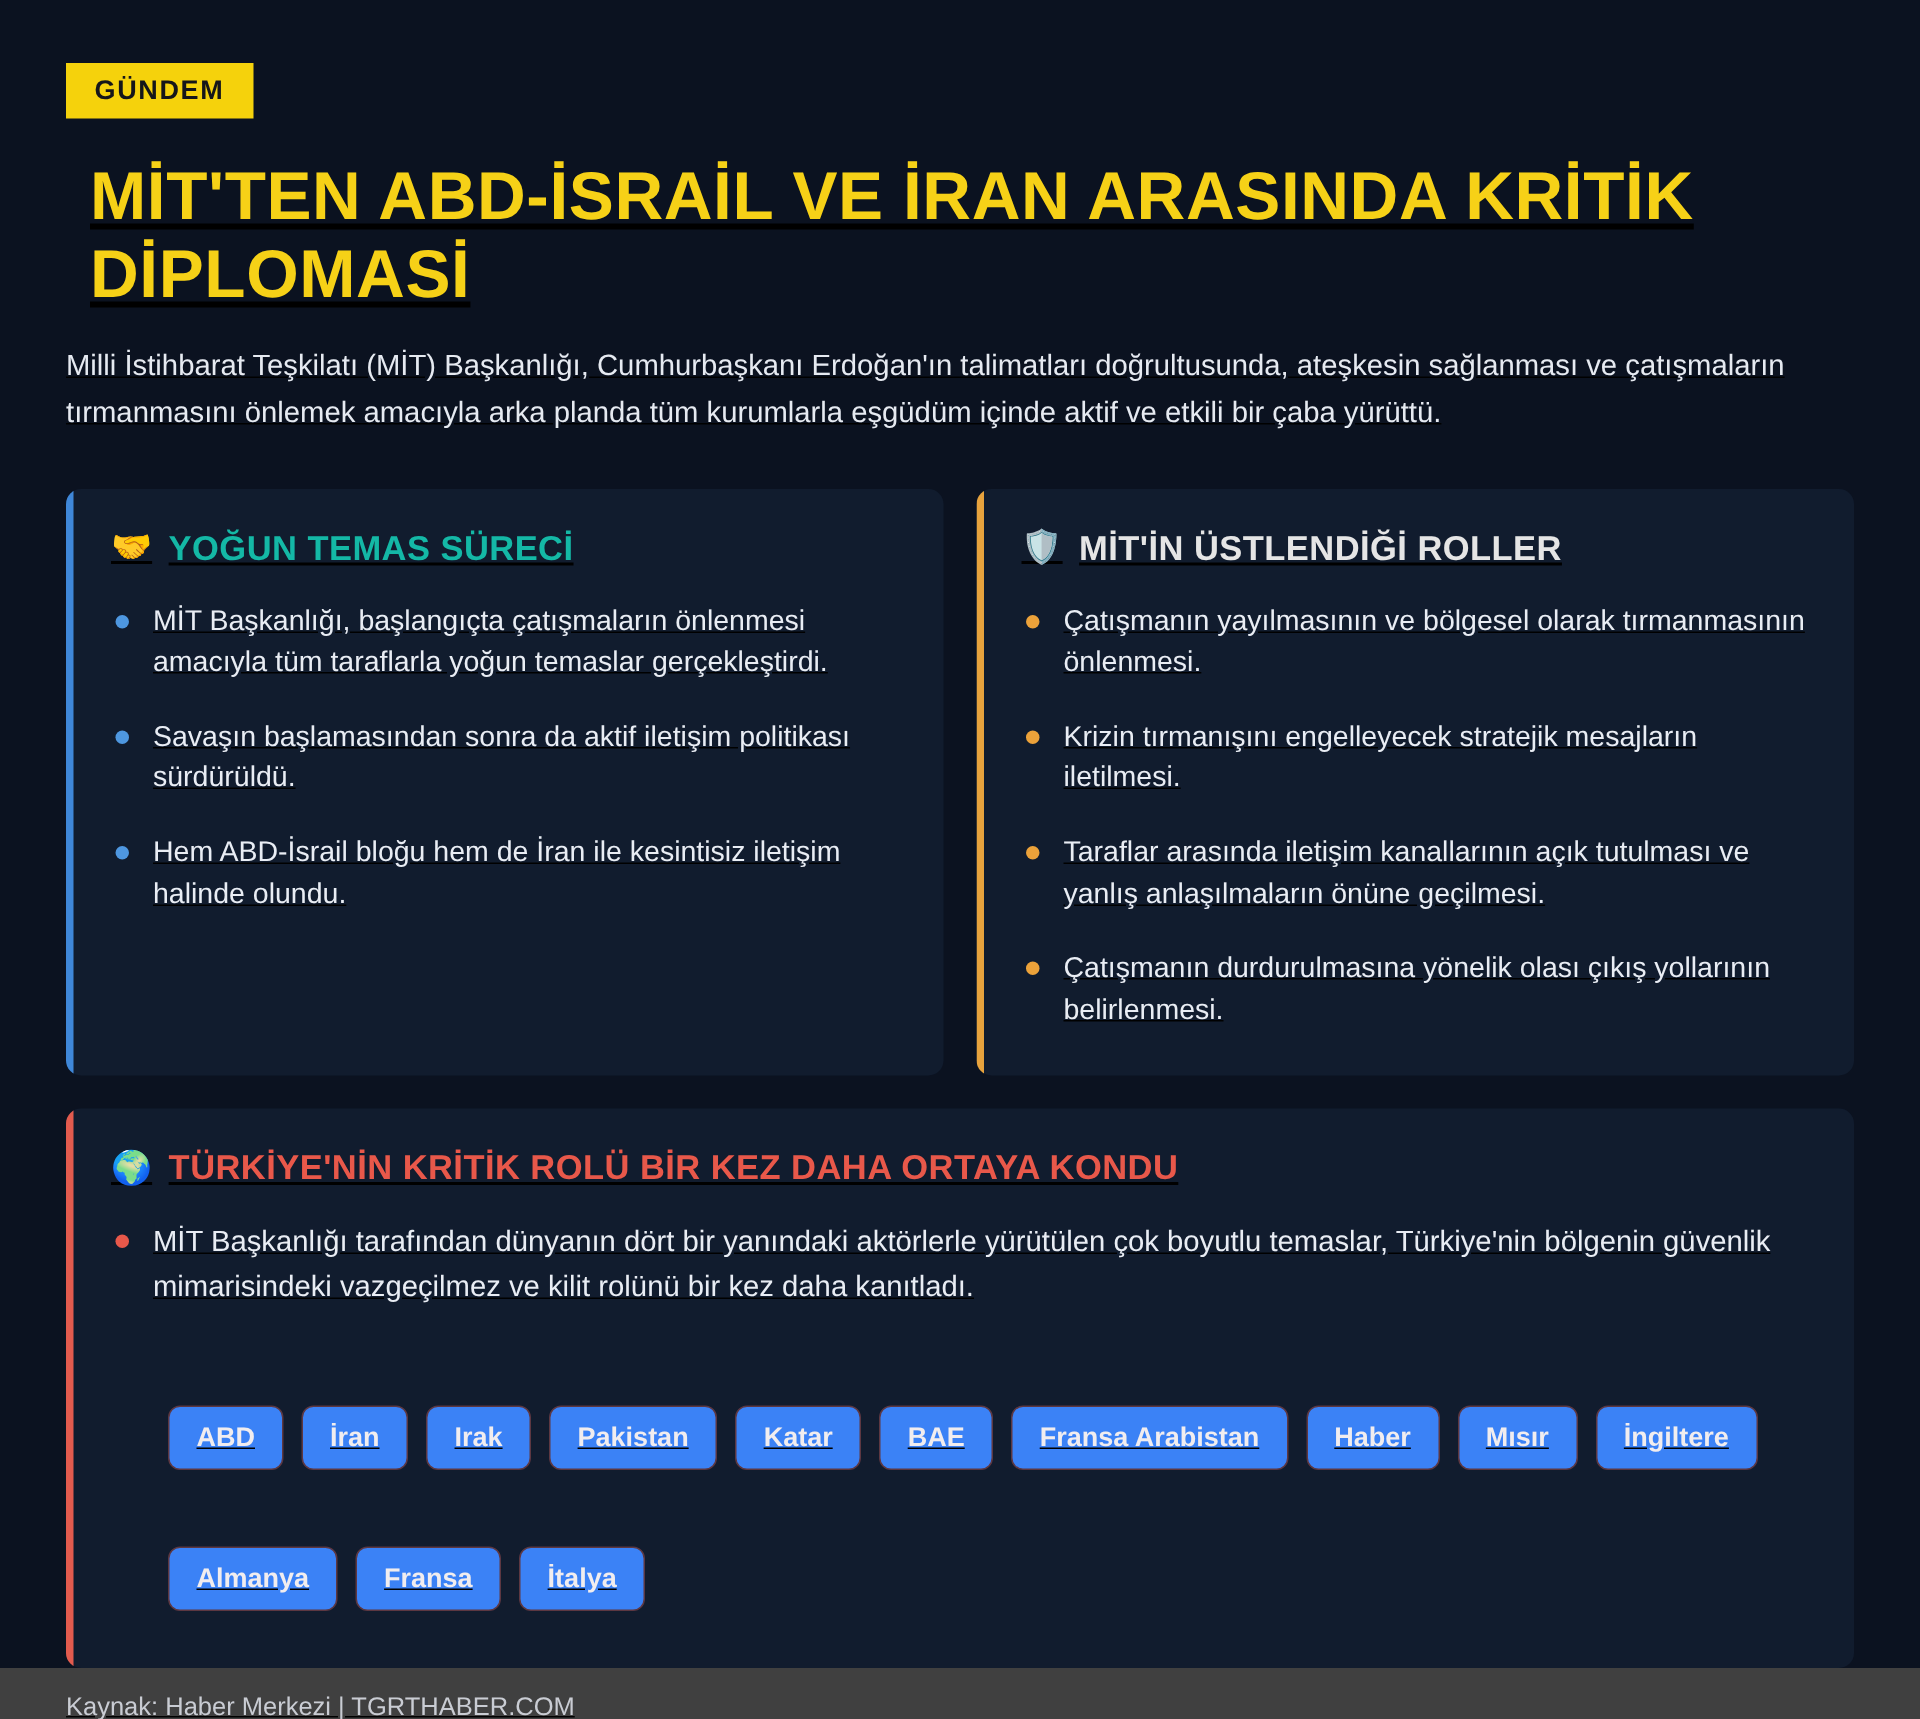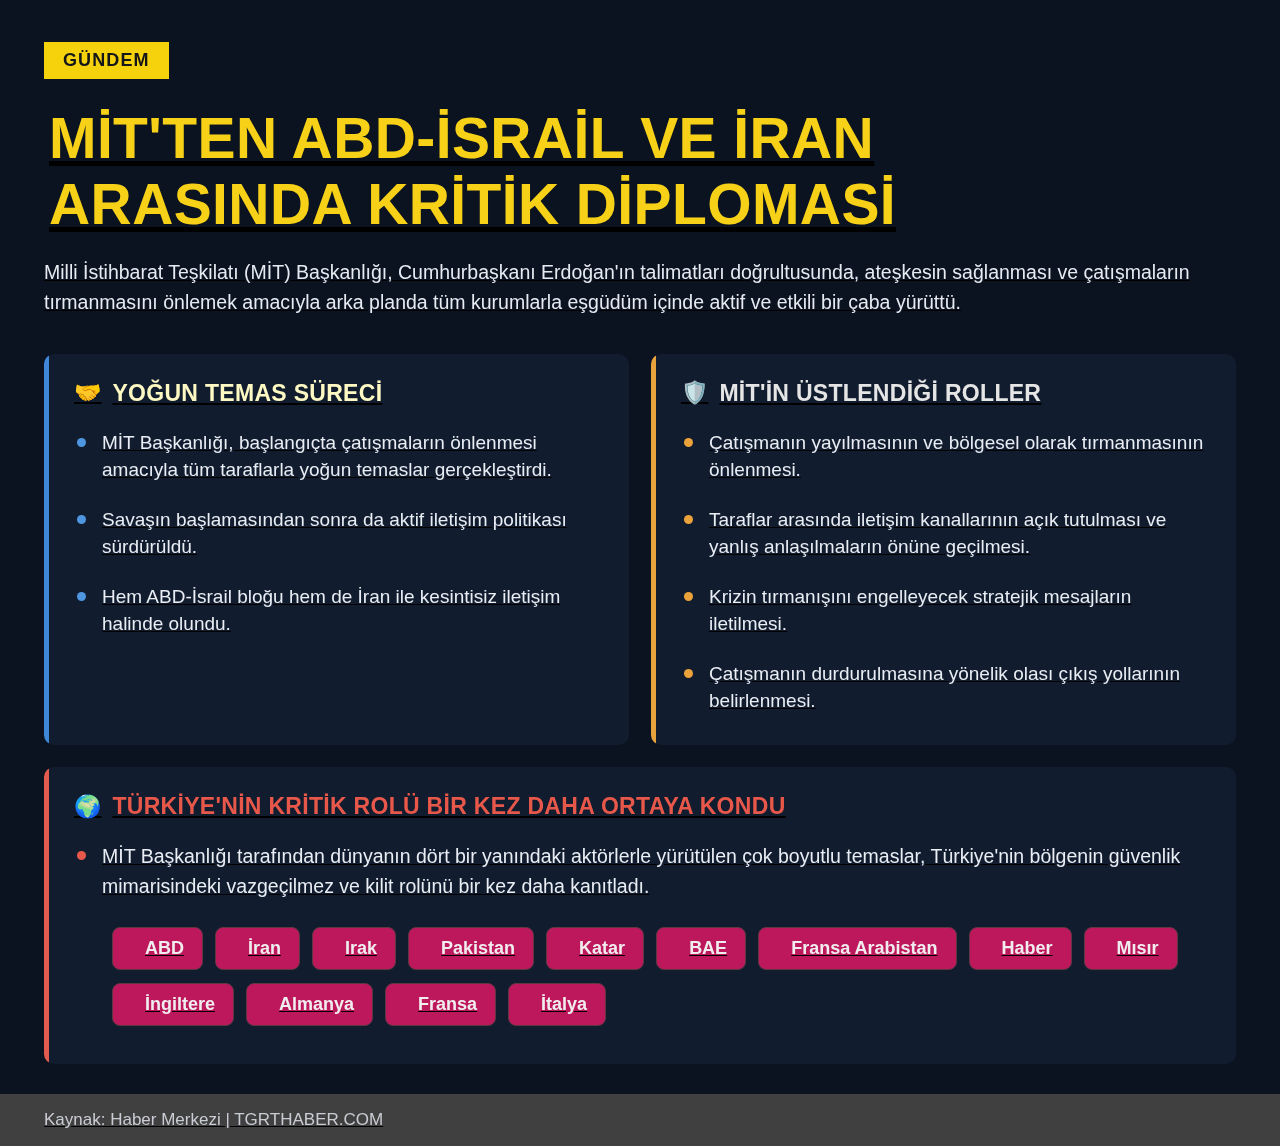--- a/index.html
+++ b/index.html
@@ -34,23 +34,23 @@
     display: inline-block;
     background: #f5d20c;
     color: #15161a;
     font-weight: bold;
     font-size: 18px;
     letter-spacing: 1.1px;
     padding: 9px 19px 10px 19px;
     line-height: 1;
   }
   .headline {
-    margin: 26px 0 0 5px;
+    margin: 26px 0 0 16px;
     color: #f6d117;
-    font-size: 57px;
+    font-size: 45px;
     font-weight: bold;
     line-height: 1.16;
     letter-spacing: 0.4px;
     max-width: 1110px;
     text-transform: uppercase;
   }
   .lede {
     margin: 20px 0 0 0;
     color: #e6eaf1;
     font-size: 19.5px;
@@ -90,21 +90,21 @@
     gap: 11px;
     margin-bottom: 22px;
   }
   .card-emoji { font-size: 22px; line-height: 1; }
   .card-title {
     font-size: 23px;
     font-weight: bold;
     letter-spacing: 0.3px;
     text-transform: uppercase;
   }
-  .card-title.blue   { color: #fef9c3; }
+  .card-title.blue   { color: #14b8a6; }
   .card-title.orange { color: #e5e5e5; }
   .card-title.red    { color: #e8584a; }
 
   ul.points {
     list-style: none;
     margin: 0;
     padding: 0;
   }
   ul.points li {
     position: relative;
@@ -131,29 +131,30 @@
 
   
   .tags {
     display: flex;
     flex-wrap: wrap;
     gap: 13px 12px;
     margin: 26px 0 0 38px;
     max-width: 1110px;
   }
   .tag {
-    background: #be185d;
+    background: #3b82f6;
     border: 1px solid #5d3741;
     border-radius: 8px;
     color: #f1edef;
     font-size: 18px;
     font-weight: bold;
-    padding: 11px 18px 12px 32px;
+    padding: 11px 18px 12px 18px;
     line-height: 1;
     white-space: nowrap;
+    margin-top: 38px;
   }
 
   
   .footer {
     flex: 0 0 auto;
     height: 52px;
     background: #404040;
     display: flex;
     align-items: center;
     padding-left: 44px;
@@ -193,22 +194,22 @@
       </div>
 
       <div class="card half">
         <span class="accent orange"></span>
         <div class="card-head">
           <span class="card-emoji">🛡️</span>
           <span class="card-title orange">MİT'İN ÜSTLENDİĞİ ROLLER</span>
         </div>
         <ul class="points">
           <li><span class="dot orange"></span><span>Çatışmanın yayılmasının ve bölgesel olarak tırmanmasının önlenmesi.</span></li>
+          <li><span class="dot orange"></span><span>Krizin tırmanışını engelleyecek stratejik mesajların iletilmesi.</span></li>
           <li><span class="dot orange"></span><span>Taraflar arasında iletişim kanallarının açık tutulması ve yanlış anlaşılmaların önüne geçilmesi.</span></li>
-          <li><span class="dot orange"></span><span>Krizin tırmanışını engelleyecek stratejik mesajların iletilmesi.</span></li>
           <li><span class="dot orange"></span><span>Çatışmanın durdurulmasına yönelik olası çıkış yollarının belirlenmesi.</span></li>
         </ul>
       </div>
 
     </div>
 
     <div class="card full">
       <span class="accent red"></span>
       <div class="card-head">
         <span class="card-emoji">🌍</span>

